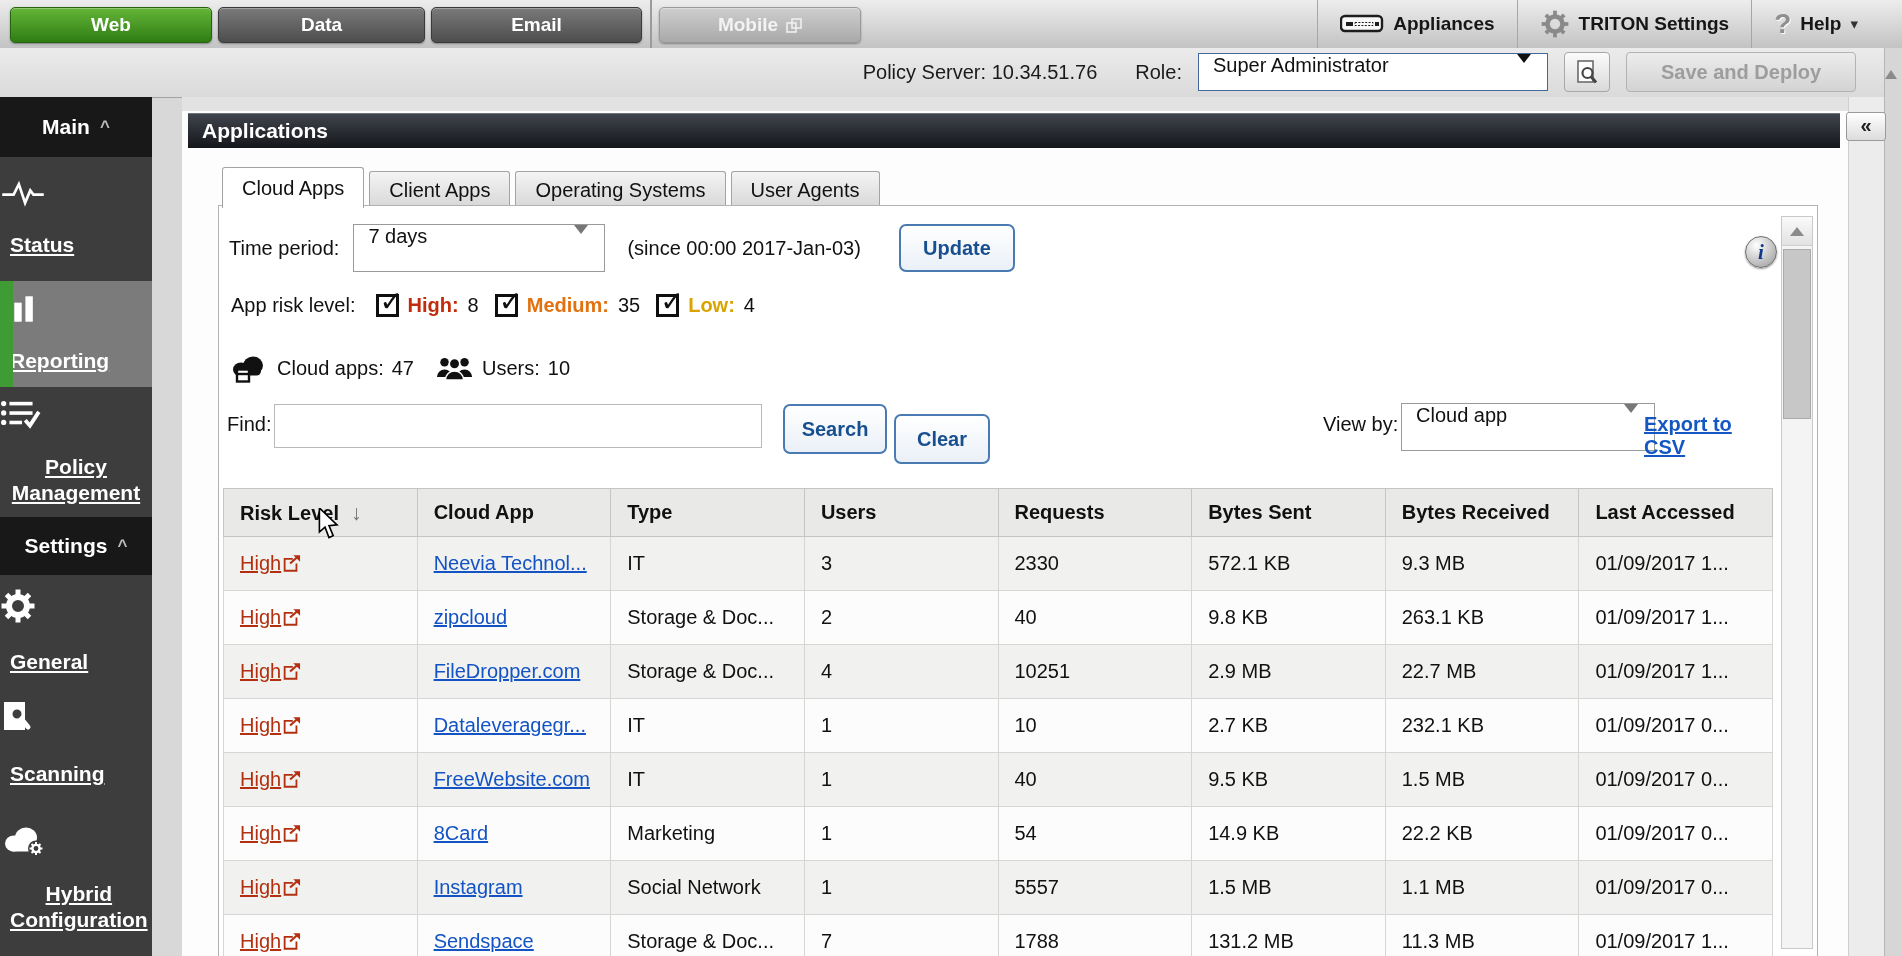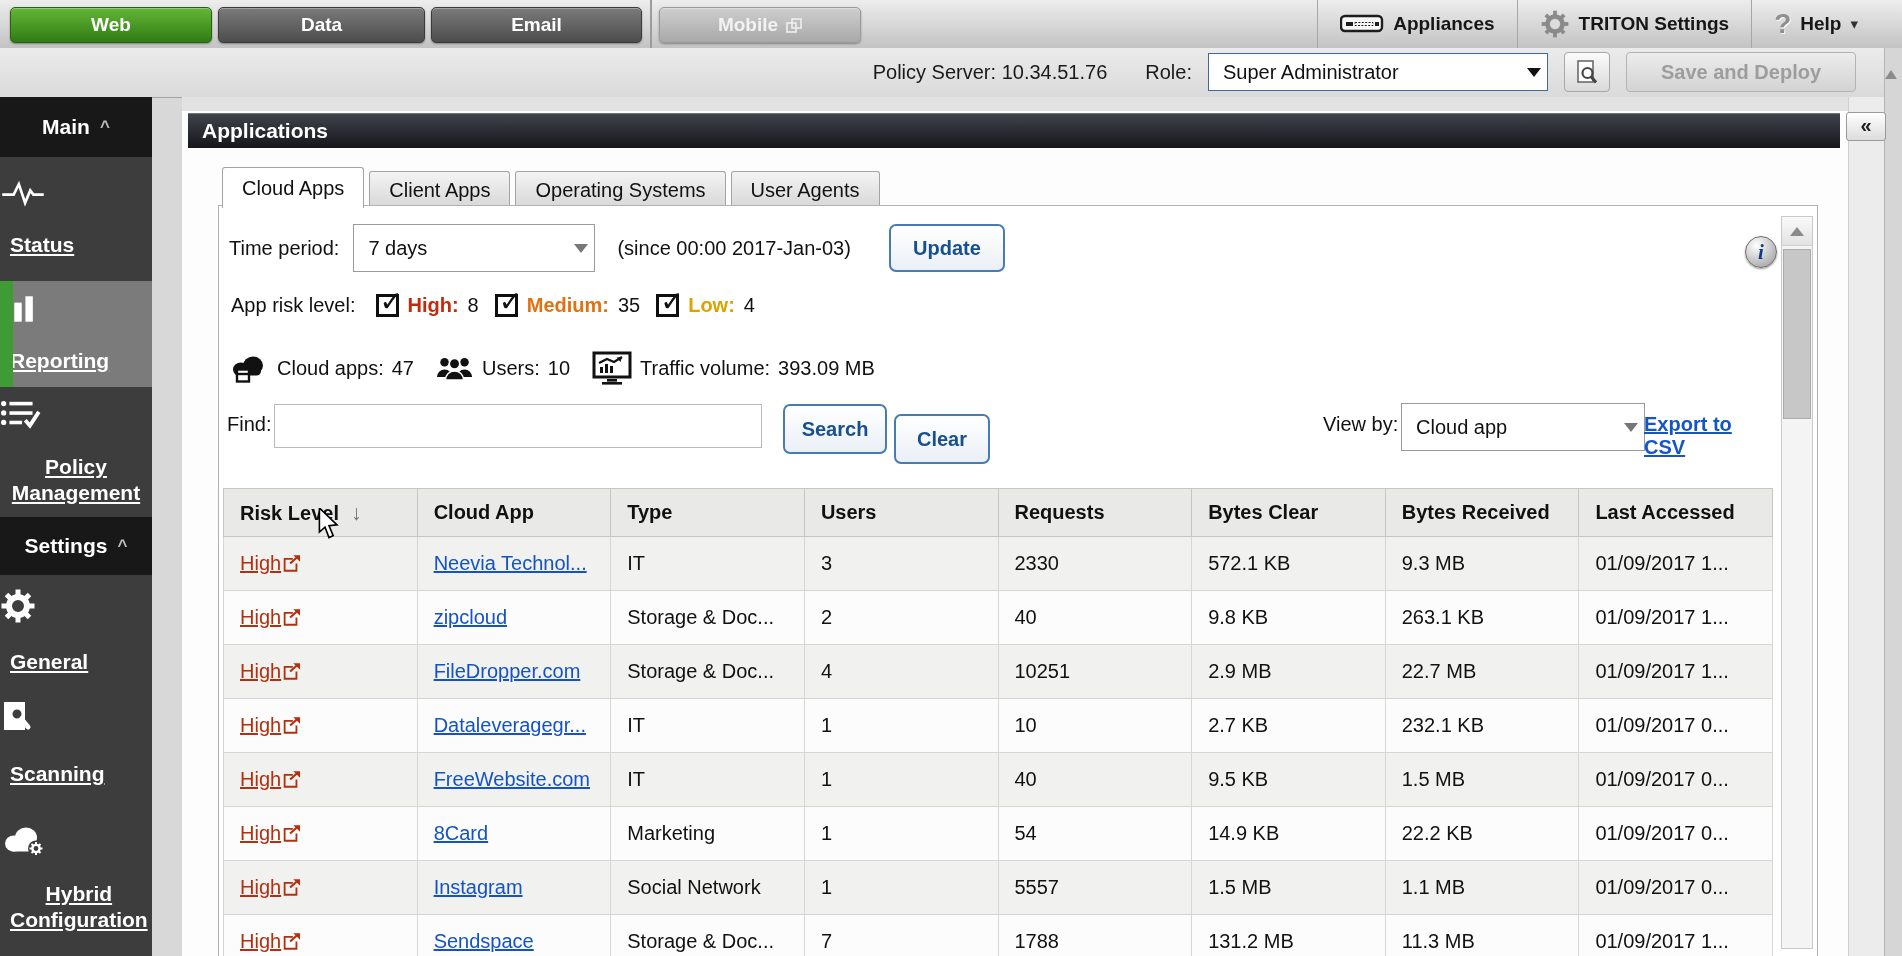--- a/index.html
+++ b/index.html
@@ -26,22 +26,22 @@
             font-weight:bold;font-size:19px;color:#161616;cursor:pointer;}
   .q-mark{font-size:28px;font-weight:bold;color:#8f8f8f;text-shadow:1px 1px 0 #fdfdfd;}
   .caret{font-size:15px;color:#333;}
 
   
   .toolbar{position:absolute;left:0;top:48px;width:1902px;height:49px;
            background:linear-gradient(#ebebeb,#dadada);border-bottom:1px solid #a3a3a3;}
   .toolbar-right{position:absolute;right:46px;top:0;height:48px;display:flex;align-items:center;gap:16px;}
   .tb-text{font-size:20px;color:#1a1a1a;}
   .role-label{margin-left:22px;}
-  .dd{background:#fff;border:1px solid #8f8f8f;display:flex;align-items:center;
-      justify-content:space-between;padding:0 6px 0 14px;cursor:pointer;}
+  .dd{background:#fff;border:1px solid #8f8f8f;display:flex;
+      justify-content:space-between;padding:0 16px 0 14px;cursor:pointer;}
   .dd-role{width:318px;height:36px;border:1px solid #41699c;}
   .icon-btn{width:44px;height:38px;background:linear-gradient(#fbfbfb,#d9d9d9);
             border:1px solid #a8a8a8;border-radius:4px;display:flex;align-items:center;justify-content:center;cursor:pointer;}
   .btn-disabled{width:228px;height:38px;background:linear-gradient(#ececec,#d3d3d3);
             border:1px solid #b3b3b3;border-radius:4px;color:#9d9d9d;font-weight:bold;font-size:20px;
             display:flex;align-items:center;justify-content:center;}
   .tri-down{width:0;height:0;border-left:7px solid transparent;border-right:7px solid transparent;border-top:9px solid #555;}
   .tri-down.dark{border-top-color:#111;}
   .tri-up{width:0;height:0;border-left:7px solid transparent;border-right:7px solid transparent;border-bottom:9px solid #8a8a8a;}
 
@@ -374,34 +374,20 @@
           <circle cx="9" cy="7.5" r="4.5" fill="#111"></circle>
             <circle cx="30" cy="7.5" r="4.5" fill="#111"></circle>
           <path d="M1 23 a8 8 0 0 1 16 0 z" fill="#111"></path>
             <path d="M22 23 a8 8 0 0 1 16 0 z" fill="#111"></path>
           <circle cx="19.5" cy="9" r="5.5" fill="#111" stroke="#fff" stroke-width="1.6"></circle>
           <path d="M10 26 a9.5 9.5 0 0 1 19 0 z" fill="#111" stroke="#fff" stroke-width="1.6"></path>
         </svg>
         <span>Users:</span>
         <span>10</span>
       </span>
-      <span class="stat">
-        <svg width="40" height="34" viewBox="0 0 40 34">
-          <rect x="2" y="2" width="36" height="24" fill="#fff" stroke="#111" stroke-width="3"></rect>
-          <rect x="8" y="16" width="3" height="6" fill="#111"></rect>
-            <rect x="13" y="13" width="3" height="9" fill="#111"></rect>
-            <rect x="18" y="15" width="3" height="7" fill="#111"></rect>
-          <polyline points="7,12 15,8 22,11 30,6" fill="none" stroke="#111" stroke-width="2.2"></polyline>
-          <polygon points="30,6 24.5,6.5 28.5,11" fill="#111"></polygon>
-          <rect x="15" y="28" width="10" height="2.6" fill="#111"></rect>
-          <rect x="10" y="31" width="20" height="2.6" fill="#111"></rect>
-        </svg>
-        <span>Traffic volume:</span>
-        <span>393.09 MB</span>
-      </span>
     </div>
 
     <div class="row-find">
       <span class="lbl find-label">Find:</span>
       <input class="find-input" type="text" value="" style="">
       <div class="btn-blue btn-search">Search</div>
       <div class="btn-blue btn-clear">Clear</div>
       <span class="lbl viewby-label">View by:</span>
       <div class="dd dd-view">
         <span>Cloud app</span>
@@ -427,21 +413,21 @@
 
   <th>
     <span>Users</span>
   </th>
 
   <th>
     <span>Requests</span>
   </th>
 
   <th>
-    <span>Bytes Clear</span>
+    <span>Bytes Sent</span>
   </th>
 
   <th>
     <span>Bytes Received</span>
   </th>
 
   <th>
     <span>Last Accessed</span>
   </th>
 </tr>

